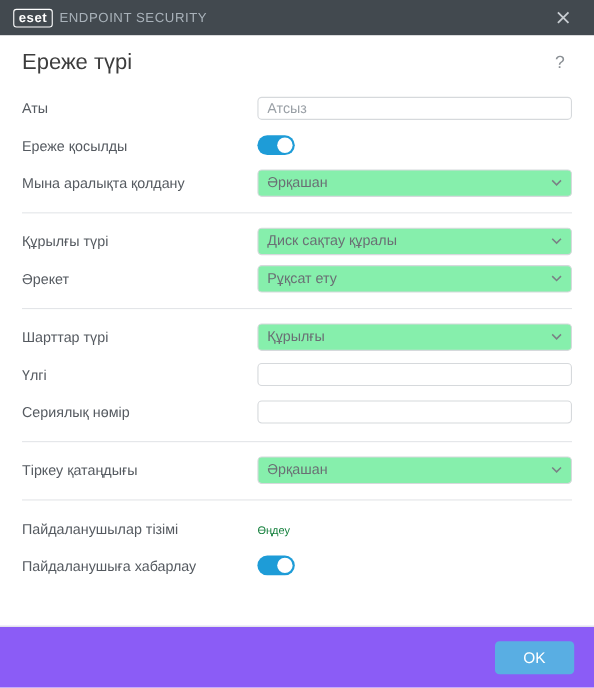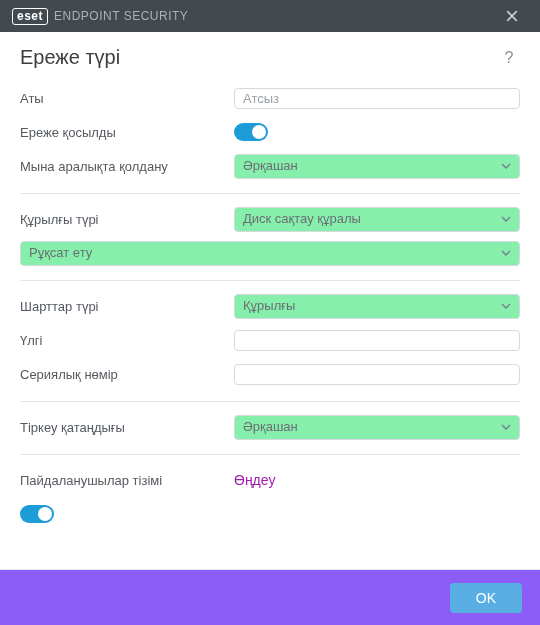--- a/index.html
+++ b/index.html
@@ -140,22 +140,22 @@
     height: 14px;
     background: #fff;
     border-radius: 50%;
   }
   .sep {
     border: none;
     border-top: 1px solid #e3e5e8;
     margin: 12px 0 10px 0;
   }
   .link {
-    color: #a21caf;
-    font-size: 14px;
+    color: #15803d;
+    font-size: 10px;
     cursor: pointer;
   }
   .footer {
     position: absolute;
     bottom: 0;
     left: 0;
     right: 0;
     height: 56px;
     border-top: 1px solid #e3e5e8;
     display: flex;
@@ -236,20 +236,21 @@
         <span class="chev">
             <svg viewBox="0 0 10 10">
               <path d="M1 3 L5 7 L9 3" stroke="currentColor" stroke-width="1.4" fill="none"></path>
             </svg>
           </span>
       </div>
     </div>
   </div>
 
   <div class="row">
+    <div class="label">Әрекет</div>
     <div class="control">
       <div class="select">
         <span>Рұқсат ету</span>
         <span class="chev">
             <svg viewBox="0 0 10 10">
               <path d="M1 3 L5 7 L9 3" stroke="currentColor" stroke-width="1.4" fill="none"></path>
             </svg>
           </span>
       </div>
     </div>
@@ -305,20 +306,21 @@
   <hr class="sep">
 
   <div class="row">
     <div class="label">Пайдаланушылар тізімі</div>
     <div class="control">
       <span class="link">Өңдеу</span>
     </div>
   </div>
 
   <div class="row">
+    <div class="label">Пайдаланушыға хабарлау</div>
     <div class="control">
       <div class="toggle"></div>
     </div>
   </div>
 
 </div>
 
 <div class="footer">
   <button class="btn-primary">OK</button>
 </div>

